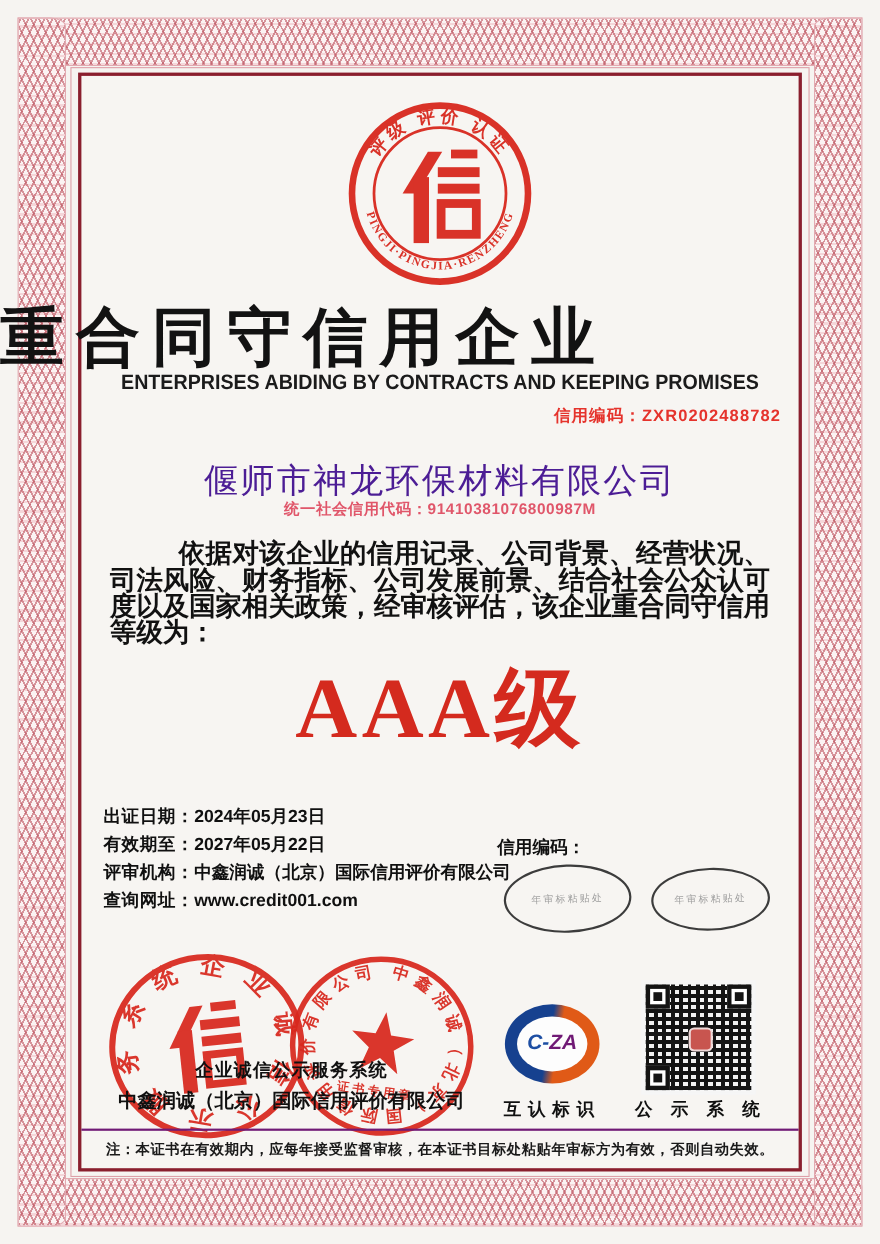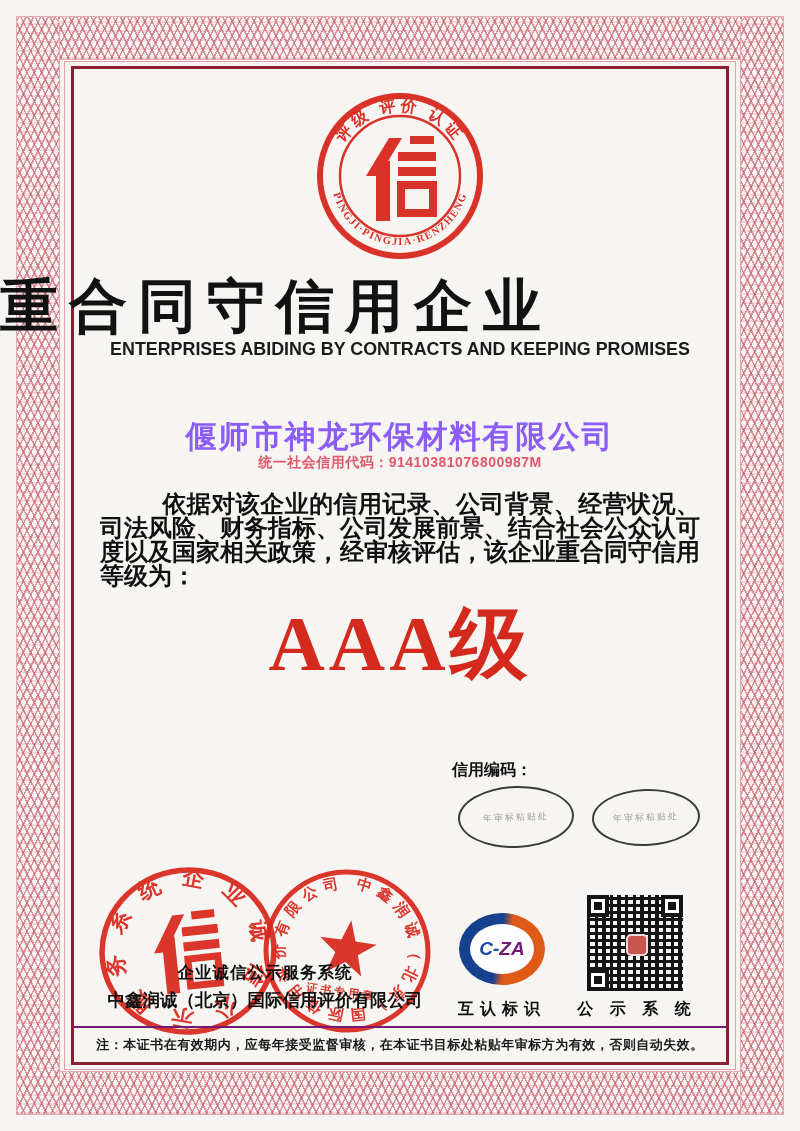--- a/index.html
+++ b/index.html
@@ -22,22 +22,22 @@
   .top-seal{position:absolute;left:314px;top:90px;width:172px;height:172px;opacity:.95;}
   
   .title{position:absolute;left:0;width:800px;top:268px;text-align:left;
          font-family:"Liberation Serif","DejaVu Serif",serif;font-weight:900;
          font-size:58px;letter-spacing:11px;color:#121212;}
   .subtitle{position:absolute;left:0;width:800px;top:338px;text-align:center;
          font-weight:700;font-size:19px;color:#1b1b1b;transform:scaleX(.94);letter-spacing:0;}
   .credit-code{position:absolute;right:90px;top:369px;font-weight:700;font-size:15px;
          color:#e5332c;letter-spacing:1px;}
   .company{position:absolute;left:0;width:800px;top:416px;text-align:center;
-         font-family:"Liberation Serif","DejaVu Serif",serif;font-weight:700;
-         font-size:31px;letter-spacing:2px;color:#8b5cf6;}
+         font-family:"Liberation Serif","DejaVu Serif",serif;font-weight:400;
+         font-size:31px;letter-spacing:2px;color:#4c1d95;}
   .uscc{position:absolute;left:0;width:800px;top:454px;text-align:center;
          font-weight:700;font-size:14px;color:#e0566a;letter-spacing:.5px;}
   .body-par{position:absolute;left:100px;width:600px;top:492px;
          font-family:"Liberation Serif","DejaVu Serif",serif;font-weight:700;
          font-size:24px;line-height:24px;color:#111;text-align:justify;text-indent:2.6em;}
   .grade{position:absolute;left:0;width:800px;top:592px;text-align:center;
          font-family:"Liberation Serif","DejaVu Serif",serif;font-weight:900;
          font-size:78px;letter-spacing:4px;color:#d42a1e;}
   
   .fields{position:absolute;left:94px;top:732px;}
@@ -119,27 +119,34 @@
         <rect x="44" y="2" width="24" height="8"></rect>
         <rect x="32" y="18" width="38" height="9"></rect>
         <rect x="32" y="33" width="38" height="9"></rect>
         <rect x="35" y="51" width="32" height="28" fill="none" stroke="#d8281e" stroke-width="8"></rect>
       </g>
     </svg>
   </div>
 
   <div class="title">重合同守信用企业</div>
   <div class="subtitle">ENTERPRISES ABIDING BY CONTRACTS AND KEEPING PROMISES</div>
+  <div class="credit-code"><span>信用编码：</span><span>ZXR0202488782</span></div>
 
   <div class="company">偃师市神龙环保材料有限公司</div>
   <div class="uscc"><span>统一社会信用代码：</span><span>91410381076800987M</span></div>
 
   <div class="body-par">依据对该企业的信用记录、公司背景、经营状况、司法风险、财务指标、公司发展前景、结合社会公众认可度以及国家相关政策，经审核评估，该企业重合同守信用等级为：</div>
   <div class="grade">AAA级</div>
 
+  <div class="fields">
+    <div class="frow"><span class="lab">出证日期：</span><span>2024年05月23日</span></div>
+    <div class="frow"><span class="lab">有效期至：</span><span>2027年05月22日</span></div>
+    <div class="frow"><span class="lab">评审机构：</span><span>中鑫润诚（北京）国际信用评价有限公司</span></div>
+    <div class="frow"><span class="lab">查询网址：</span><span>www.credit001.com</span></div>
+  </div>
 
   <div class="annual-label">信用编码：</div>
   <div class="oval o1">
       <span>年审标粘贴处</span>
     </div>
   <div class="oval o2">
       <span>年审标粘贴处</span>
     </div>
 
   <div class="seal left">

